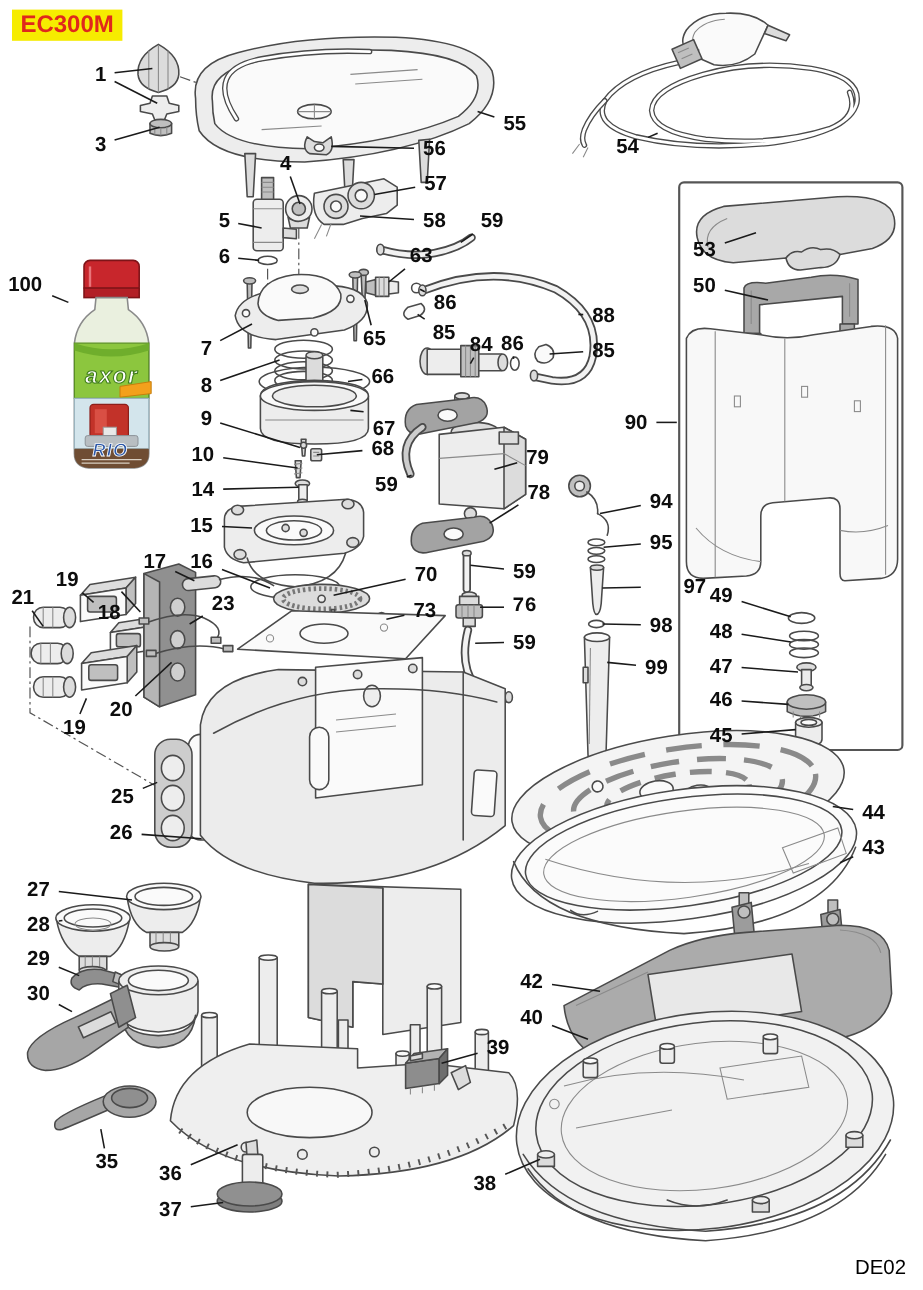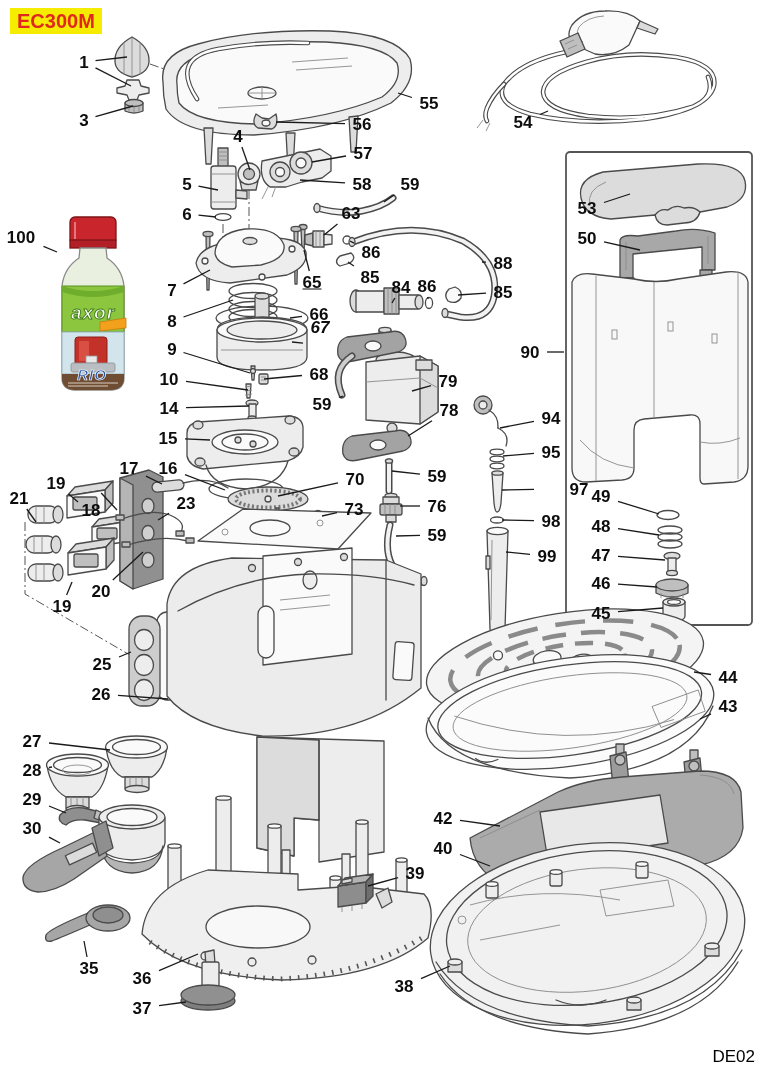--- a/index.html
+++ b/index.html
@@ -652,30 +652,30 @@
       <div class="plabel" style="left: 362px; top: 124px;">56</div>
       <div class="plabel" style="left: 238px; top: 136px;">4</div>
       <div class="plabel" style="left: 363px; top: 153px;">57</div>
       <div class="plabel" style="left: 187px; top: 184px;">5</div>
       <div class="plabel" style="left: 362px; top: 184px;">58</div>
       <div class="plabel" style="left: 410px; top: 184px;">59</div>
       <div class="plabel" style="left: 187px; top: 214px;">6</div>
       <div class="plabel" style="left: 351px; top: 213px;">63</div>
       <div class="plabel" style="left: 371px; top: 252px;">86</div>
       <div class="plabel" style="left: 370px; top: 277px;">85</div>
-      <div class="plabel" style="left: 312px; top: 282px; text-decoration: underline;">65</div>
+      <div class="plabel" style="left: 312px; top: 282px;">65</div>
       <div class="plabel" style="left: 401px; top: 287px;">84</div>
       <div class="plabel" style="left: 427px; top: 286px;">86</div>
       <div class="plabel" style="left: 503px; top: 263px;">88</div>
       <div class="plabel" style="left: 503px; top: 292px;">85</div>
       <div class="plabel" style="left: 21px; top: 237px;">100</div>
       <div class="plabel" style="left: 172px; top: 290px;">7</div>
       <div class="plabel" style="left: 172px; top: 321px;">8</div>
       <div class="plabel" style="left: 319px; top: 314px;">66</div>
-      <div class="plabel" style="left: 320px; top: 327px; font-style: italic;">67</div>
+      <div class="plabel" style="left: 320px; top: 357px;">67</div>
       <div class="plabel" style="left: 172px; top: 349px;">9</div>
       <div class="plabel" style="left: 319px; top: 374px;">68</div>
       <div class="plabel" style="left: 169px; top: 379px;">10</div>
       <div class="plabel" style="left: 322px; top: 404px;">59</div>
       <div class="plabel" style="left: 448px; top: 381px;">79</div>
       <div class="plabel" style="left: 169px; top: 408px;">14</div>
       <div class="plabel" style="left: 449px; top: 410px;">78</div>
       <div class="plabel" style="left: 168px; top: 438px;">15</div>
       <div class="plabel" style="left: 551px; top: 418px;">94</div>
       <div class="plabel" style="left: 168px; top: 468px;">16</div>
@@ -684,21 +684,21 @@
       <div class="plabel" style="left: 56px; top: 483px;">19</div>
       <div class="plabel" style="left: 91px; top: 482px; margin-top: 28px;">18</div>
       <div class="plabel" style="left: 551px; top: 489px; margin-left: 28px;">97</div>
       <div class="plabel" style="left: 19px; top: 498px;">21</div>
       <div class="plabel" style="left: 186px; top: 503px; text-align: right;">23</div>
       <div class="plabel" style="left: 551px; top: 521px;">98</div>
       <div class="plabel" style="left: 355px; top: 479px;">70</div>
       <div class="plabel" style="left: 437px; top: 476px;">59</div>
       <div class="plabel" style="left: 601px; top: 496px;">49</div>
       <div class="plabel" style="left: 354px; top: 509px;">73</div>
-      <div class="plabel" style="left: 437px; top: 506px;">76</div>
+      <div class="plabel" style="left: 437px; top: 506px; font-family: Liberation Mono, monospace;">76</div>
       <div class="plabel" style="left: 601px; top: 526px;">48</div>
       <div class="plabel" style="left: 101px; top: 591px;">20</div>
       <div class="plabel" style="left: 437px; top: 535px;">59</div>
       <div class="plabel" style="left: 601px; top: 555px;">47</div>
       <div class="plabel" style="left: 547px; top: 556px;">99</div>
       <div class="plabel" style="left: 62px; top: 606px;">19</div>
       <div class="plabel" style="left: 601px; top: 583px;">46</div>
       <div class="plabel" style="left: 601px; top: 613px;">45</div>
       <div class="plabel" style="left: 102px; top: 664px;">25</div>
       <div class="plabel" style="left: 728px; top: 677px;">44</div>

